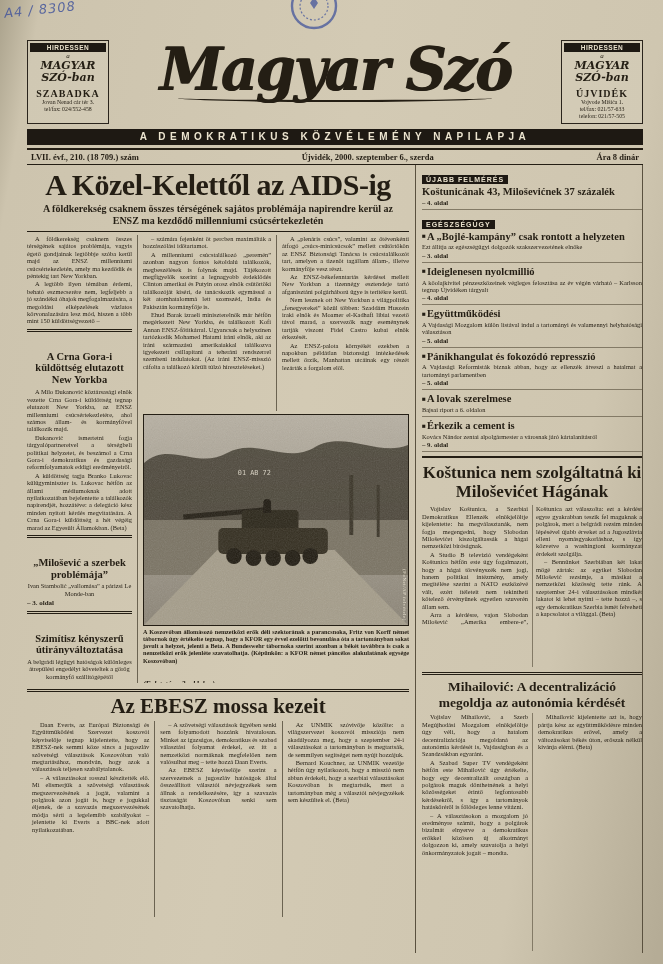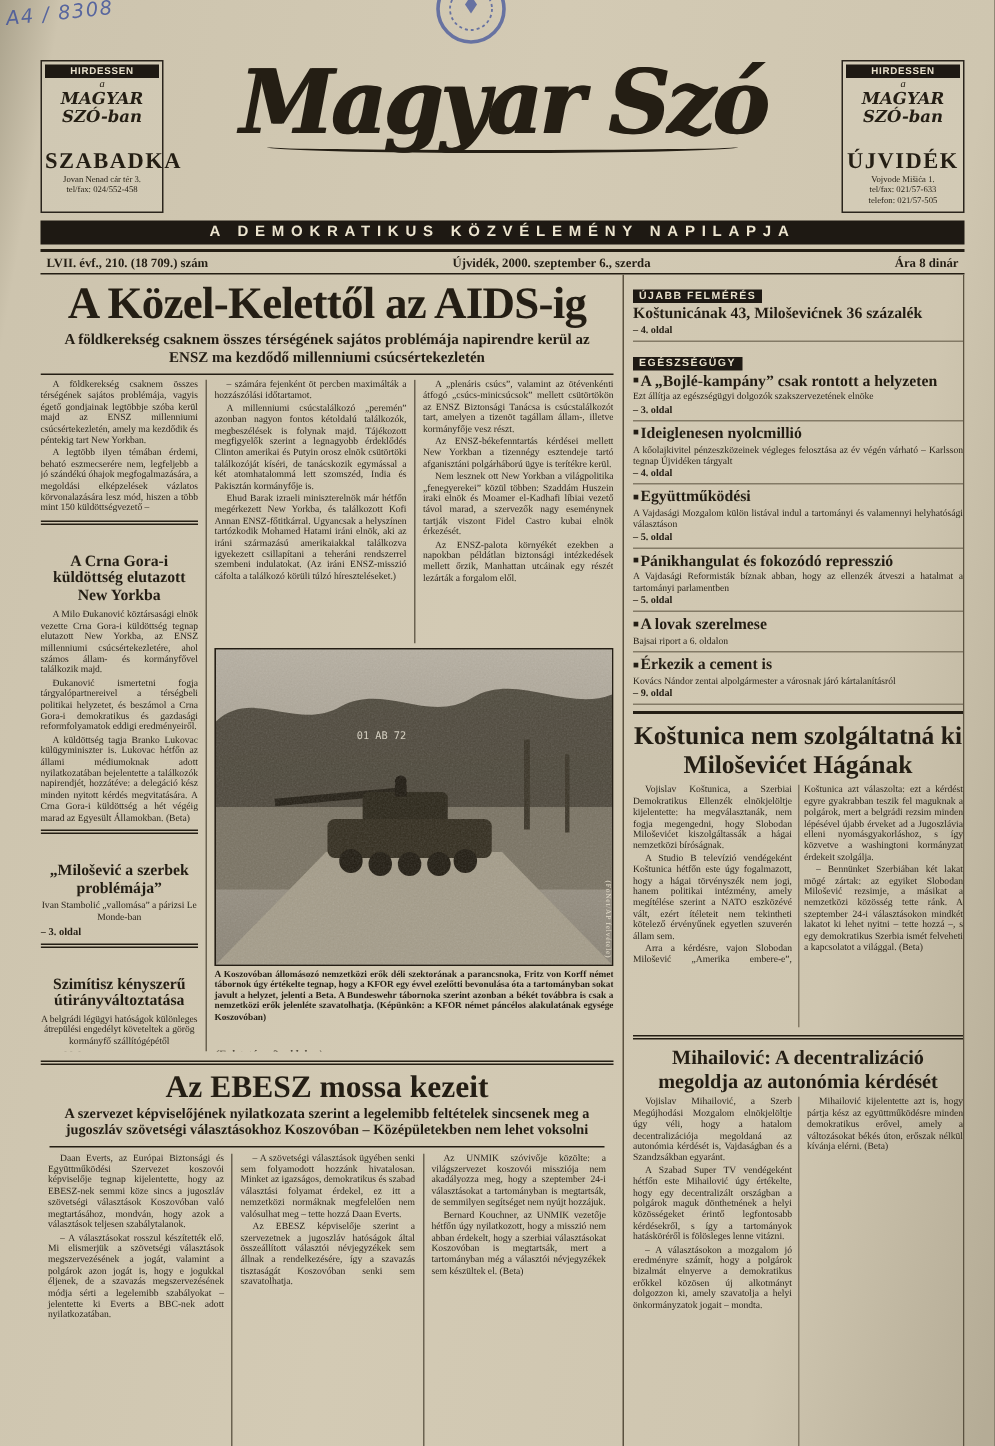--- a/index.html
+++ b/index.html
@@ -17,21 +17,21 @@
   .stamp { position:absolute; left:288px; top:-16px; width:52px; height:50px; opacity:.75; }
 
   
   .hdr { display:flex; gap:8px; align-items:stretch; padding-top:34px; }
   .adbox { width:82px; border:1px solid #2a241c; text-align:center; padding:2px 2px 3px;
     background:rgba(255,255,250,.07); }
   .adbox .strip { background:#1e1913; color:#e8e0cb; font-family:"Liberation Sans",sans-serif;
     font-size:6.5px; font-weight:bold; letter-spacing:.5px; padding:1px 0; }
   .adbox .conj { font-size:7px; font-style:italic; line-height:1.2; }
   .adbox .brand { font-family:"DejaVu Serif",serif; font-size:11px; font-weight:bold; font-style:italic; line-height:1.1; }
-  .adbox .city { font-size:15px; font-weight:bold; letter-spacing:1px; margin-top:15px; }
+  .adbox .city { font-size:10px; font-weight:bold; letter-spacing:1px; margin-top:3px; }
   .adbox .line { font-size:5.8px; line-height:1.25; }
   .masthead { flex:1; text-align:center; padding-top:2px; }
   .masthead .title { font-family:"DejaVu Serif",serif; font-weight:bold; font-style:italic;
     font-size:57px; line-height:.95; letter-spacing:-2px; text-shadow:1.2px 0 #241e14; transform:scaleY(1.04); }
   .masthead .swash { width:72%; height:4px; margin:2px auto 0;
     border-bottom:2px solid #241e14; border-radius:0 0 50% 50%/0 0 100% 100%; }
 
   .tagline { margin-top:5px; background:#1e1913; color:#ece4cf; text-align:center;
     font-family:"Liberation Sans",sans-serif; font-size:10px; font-weight:bold; letter-spacing:4.5px; padding:2px 0 3px; }
   .issueline { display:flex; justify-content:space-between; align-items:center;
@@ -258,21 +258,20 @@
               </div>
 
               <div class="caption">A Koszovóban állomásozó nemzetközi erők déli szektorának a parancsnoka, Fritz von Korff német tábornok úgy értékelte tegnap, hogy a KFOR egy évvel ezelőtti bevonulása óta a tartományban sokat javult a helyzet, jelenti a Beta. A Bundeswehr tábornoka szerint azonban a békét továbbra is csak a nemzetközi erők jelenléte szavatolhatja. (Képünkön: a KFOR német páncélos alakulatának egysége Koszovóban)</div>
               <div class="continuation">(Folytatás a 3. oldalon)</div>
             </div>
           </div>
         </div>
 
         <div class="ebesz">
           <div class="ebesz-title">Az EBESZ mossa kezeit</div>
-          <div class="ebesz-sub">A szervezet képviselőjének nyilatkozata szerint a legelemibb feltételek sincsenek meg a jugoszláv szövetségi választásokhoz Koszovóban – Középületekben nem lehet voksolni</div>
           <div class="ebesz-cols">
             <div class="ebesz-c bt">
 
             <p>Daan Everts, az Európai Biztonsági és Együttműködési Szervezet koszovói képviselője tegnap kijelentette, hogy az EBESZ-nek semmi köze sincs a jugoszláv szövetségi választások Koszovóban való megtartásához, mondván, hogy azok a választások teljesen szabálytalanok.</p>
                 <p>– A választásokat rosszul készítették elő. Mi elismerjük a szövetségi választások megszervezésének a jogát, valamint a polgárok azon jogát is, hogy e jogukkal éljenek, de a szavazás megszervezésének módja sérti a legelemibb szabályokat – jelentette ki Everts a BBC-nek adott nyilatkozatában.</p>
               </div>
             <div class="ebesz-c bt">
 
             <p>– A szövetségi választások ügyében senki sem folyamodott hozzánk hivatalosan. Minket az igazságos, demokratikus és szabad választási folyamat érdekel, ez itt a nemzetközi normáknak megfelelően nem valósulhat meg – tette hozzá Daan Everts.</p>
                 <p>Az EBESZ képviselője szerint a szervezetnek a jugoszláv hatóságok által összeállított választói névjegyzékek sem állnak a rendelkezésére, így a szavazás tisztaságát Koszovóban senki sem szavatolhatja.</p>
@@ -283,21 +282,21 @@
                 <p>Bernard Kouchner, az UNMIK vezetője hétfőn úgy nyilatkozott, hogy a misszió nem abban érdekelt, hogy a szerbiai választásokat Koszovóban is megtartsák, mert a tartományban még a választói névjegyzékek sem készültek el. (Beta)</p>
               </div>
           </div>
         </div>
       </div>
 
       <div class="side">
 
         <div class="brief">
           <div class="brief-label">ÚJABB FELMÉRÉS</div>
-          <div class="brief-title">Koštunicának 43, Miloševićnek 36 százalék</div>
+          <div class="brief-title">Koštunicának 43, Miloševićnek 37 százalék</div>
           <div class="brief-page">– 4. oldal</div>
         </div>
 
         <div class="brief">
           <div class="brief-label">EGÉSZSÉGÜGY</div>
           <div class="brief-title">
             <span class="sq">■</span><span>A „Bojlé-kampány” csak rontott a helyzeten</span>
           </div>
           <div class="brief-sub">Ezt állítja az egészségügyi dolgozók szakszervezetének elnöke</div>
           <div class="brief-page">– 3. oldal</div>

